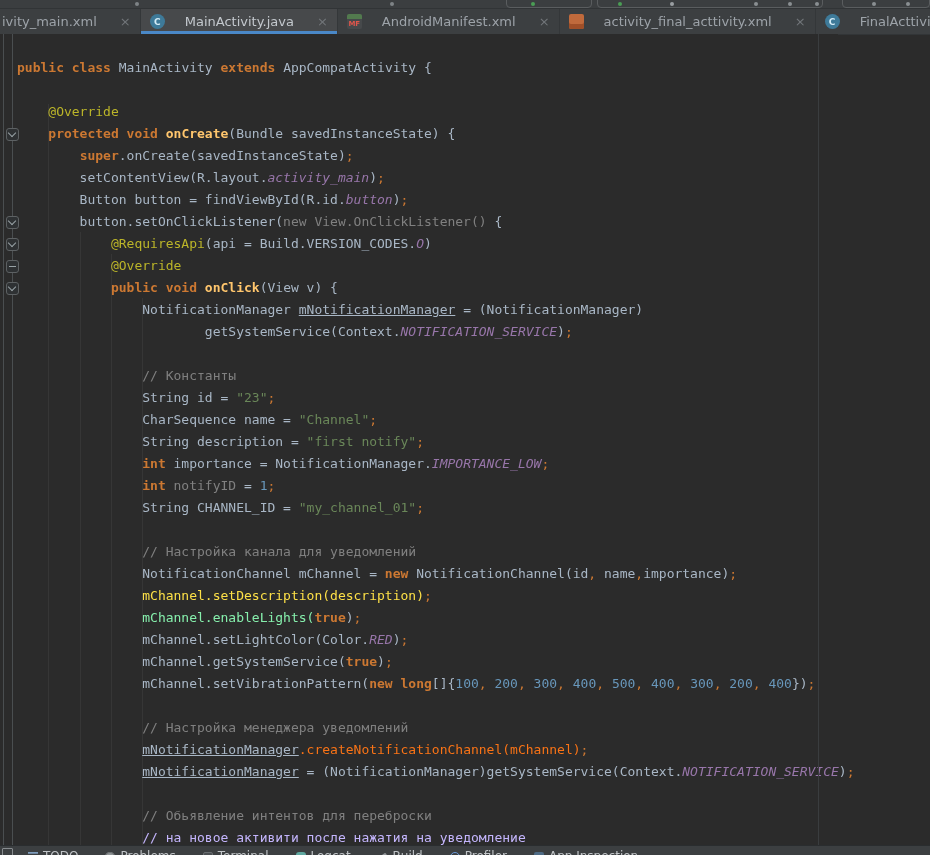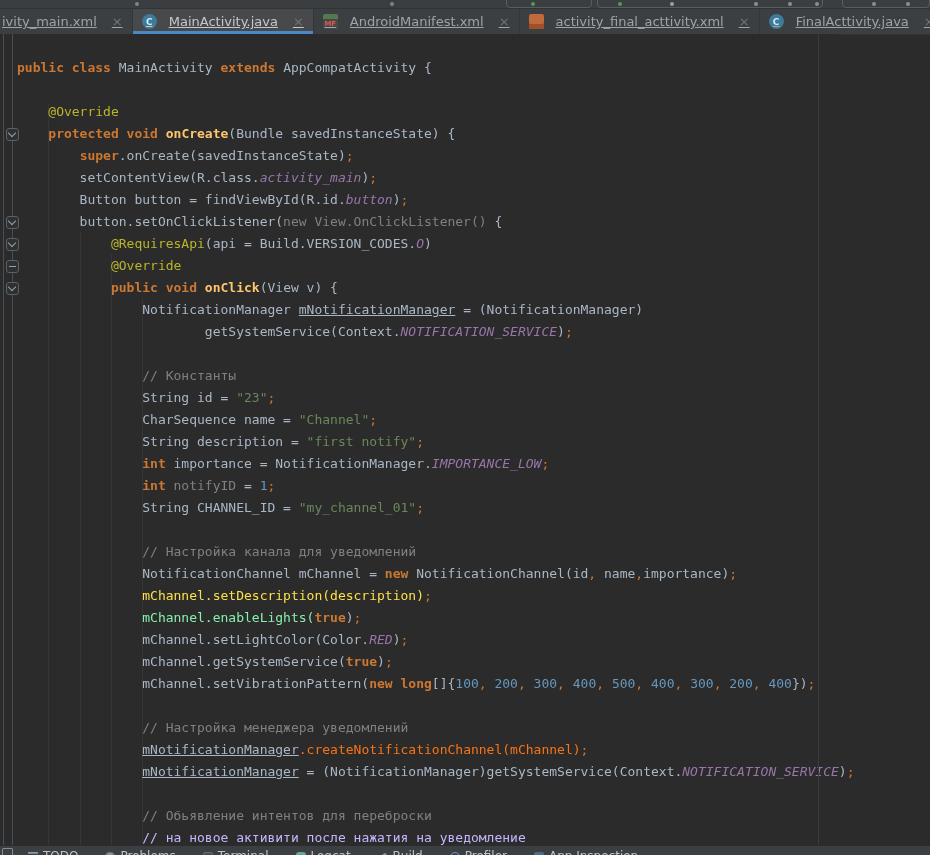--- a/index.html
+++ b/index.html
@@ -7,21 +7,21 @@
     position:relative;width:930px;height:855px;overflow:hidden;
     background:#2b2b2b;font-family:"DejaVu Sans",sans-serif;
     -webkit-font-smoothing:antialiased;
   }
   
   .top-strip{position:absolute;left:0;top:0;width:930px;height:8px;background:#3b3e40;border-bottom:1px solid #313436;}
   .pill{position:absolute;top:-7px;height:13px;border:1px solid #5a5d5f;border-radius:4px;background:transparent;}
   .dot{position:absolute;width:4px;height:4px;border-radius:50%;top:2px;}
   
   .tab-bar{position:absolute;left:0;top:9px;width:930px;height:25px;background:#3c3f41;display:flex;align-items:stretch;border-bottom:1px solid #323537;}
-  .tab{display:flex;align-items:center;gap:12px;padding:0 9px;font-size:13px;color:#9da3a9;border-right:1px solid #343739;cursor:default;white-space:nowrap;text-decoration:underline;}
+  .tab{display:flex;align-items:center;gap:20px;padding:0 9px;font-size:13px;color:#9da3a9;border-right:1px solid #343739;cursor:default;white-space:nowrap;}
   .tab.active{background:#47494b;box-shadow:inset 0 -3px 0 #4a88c7;color:#c3c8cd;}
   .tab .close{color:#72767a;font-size:13px;margin-left:3px;line-height:1;}
   .fic{display:inline-flex;width:15px;height:15px;flex:0 0 15px;align-items:center;justify-content:center;border-radius:2px;font-weight:bold;}
   .ic-java-class{border-radius:50%;background:#3e7a99;color:#d4ecf7;font-size:9px;font-family:"DejaVu Sans",sans-serif;}
   .ic-manifest{background:linear-gradient(180deg,#527a4e 0 5px,#46494b 5px 100%);color:#e0564b;font-size:7px;align-items:flex-end;padding-bottom:1px;box-sizing:border-box;}
   .ic-layout-xml{background:#c06a3c;box-shadow:inset 0 -5px 0 #a04f28;}
   
   .editor{position:absolute;left:0;top:34px;width:838px;height:811px;background:#2b2b2b;}
   .vline{position:absolute;width:1px;}
   .fold-line{background:#4a4e50;}
@@ -94,21 +94,21 @@
     </div>
   </nav>
 
 <div class="editor" id="editor">
   <div class="code" id="code">
       <div class="ln"><span style="color: rgb(204, 120, 50); font-weight: bold;">public</span><span style="color: rgb(169, 183, 198);"> </span><span style="color: rgb(204, 120, 50); font-weight: bold;">class</span><span style="color: rgb(169, 183, 198);"> MainActivity </span><span style="color: rgb(204, 120, 50); font-weight: bold;">extends</span><span style="color: rgb(169, 183, 198);"> AppCompatActivity {</span></div>
       <div class="ln">&nbsp;</div>
       <div class="ln"><span style="color: rgb(169, 183, 198);">    </span><span style="color: rgb(187, 181, 41);">@Override</span></div>
       <div class="ln"><span style="color: rgb(169, 183, 198);">    </span><span style="color: rgb(204, 120, 50); font-weight: bold;">protected</span><span style="color: rgb(169, 183, 198);"> </span><span style="color: rgb(204, 120, 50); font-weight: bold;">void</span><span style="color: rgb(169, 183, 198);"> </span><span style="color: rgb(255, 198, 109); font-weight: bold;">onCreate</span><span style="color: rgb(169, 183, 198);">(Bundle savedInstanceState) {</span></div>
       <div class="ln"><span style="color: rgb(169, 183, 198);">        </span><span style="color: rgb(204, 120, 50); font-weight: bold;">super</span><span style="color: rgb(169, 183, 198);">.onCreate(savedInstanceState)</span><span style="color: rgb(204, 120, 50);">;</span></div>
-      <div class="ln"><span style="color: rgb(169, 183, 198);">        setContentView(R.class.</span><span style="color: rgb(152, 118, 170); font-style: italic;">activity_main</span><span style="color: rgb(169, 183, 198);">)</span><span style="color: rgb(204, 120, 50);">;</span></div>
+      <div class="ln"><span style="color: rgb(169, 183, 198);">        setContentView(R.layout.</span><span style="color: rgb(152, 118, 170); font-style: italic;">activity_main</span><span style="color: rgb(169, 183, 198);">)</span><span style="color: rgb(204, 120, 50);">;</span></div>
       <div class="ln"><span style="color: rgb(169, 183, 198);">        Button button = findViewById(R.id.</span><span style="color: rgb(152, 118, 170); font-style: italic;">button</span><span style="color: rgb(169, 183, 198);">)</span><span style="color: rgb(204, 120, 50);">;</span></div>
       <div class="ln"><span style="color: rgb(169, 183, 198);">        button.setOnClickListener(</span><span style="color: rgb(128, 128, 128);">new View.OnClickListener() </span><span style="color: rgb(169, 183, 198);">{</span></div>
       <div class="ln"><span style="color: rgb(169, 183, 198);">            </span><span style="color: rgb(187, 181, 41);">@RequiresApi</span><span style="color: rgb(169, 183, 198);">(api = Build.VERSION_CODES.</span><span style="color: rgb(152, 118, 170); font-style: italic;">O</span><span style="color: rgb(169, 183, 198);">)</span></div>
       <div class="ln"><span style="color: rgb(169, 183, 198);">            </span><span style="color: rgb(187, 181, 41);">@Override</span></div>
       <div class="ln"><span style="color: rgb(169, 183, 198);">            </span><span style="color: rgb(204, 120, 50); font-weight: bold;">public</span><span style="color: rgb(169, 183, 198);"> </span><span style="color: rgb(204, 120, 50); font-weight: bold;">void</span><span style="color: rgb(169, 183, 198);"> </span><span style="color: rgb(255, 198, 109); font-weight: bold;">onClick</span><span style="color: rgb(169, 183, 198);">(View v) {</span></div>
       <div class="ln"><span style="color: rgb(169, 183, 198);">                NotificationManager </span><span style="color: rgb(169, 183, 198); text-decoration: underline;">mNotificationManager</span><span style="color: rgb(169, 183, 198);"> = (NotificationManager)</span></div>
       <div class="ln"><span style="color: rgb(169, 183, 198);">                        getSystemService(Context.</span><span style="color: rgb(152, 118, 170); font-style: italic;">NOTIFICATION_SERVICE</span><span style="color: rgb(169, 183, 198);">)</span><span style="color: rgb(204, 120, 50);">;</span></div>
       <div class="ln">&nbsp;</div>
       <div class="ln"><span style="color: rgb(169, 183, 198);">                </span><span style="color: rgb(128, 128, 128);">// Константы</span></div>
       <div class="ln"><span style="color: rgb(169, 183, 198);">                String id = </span><span style="color: rgb(106, 135, 89);">"23"</span><span style="color: rgb(204, 120, 50);">;</span></div>

